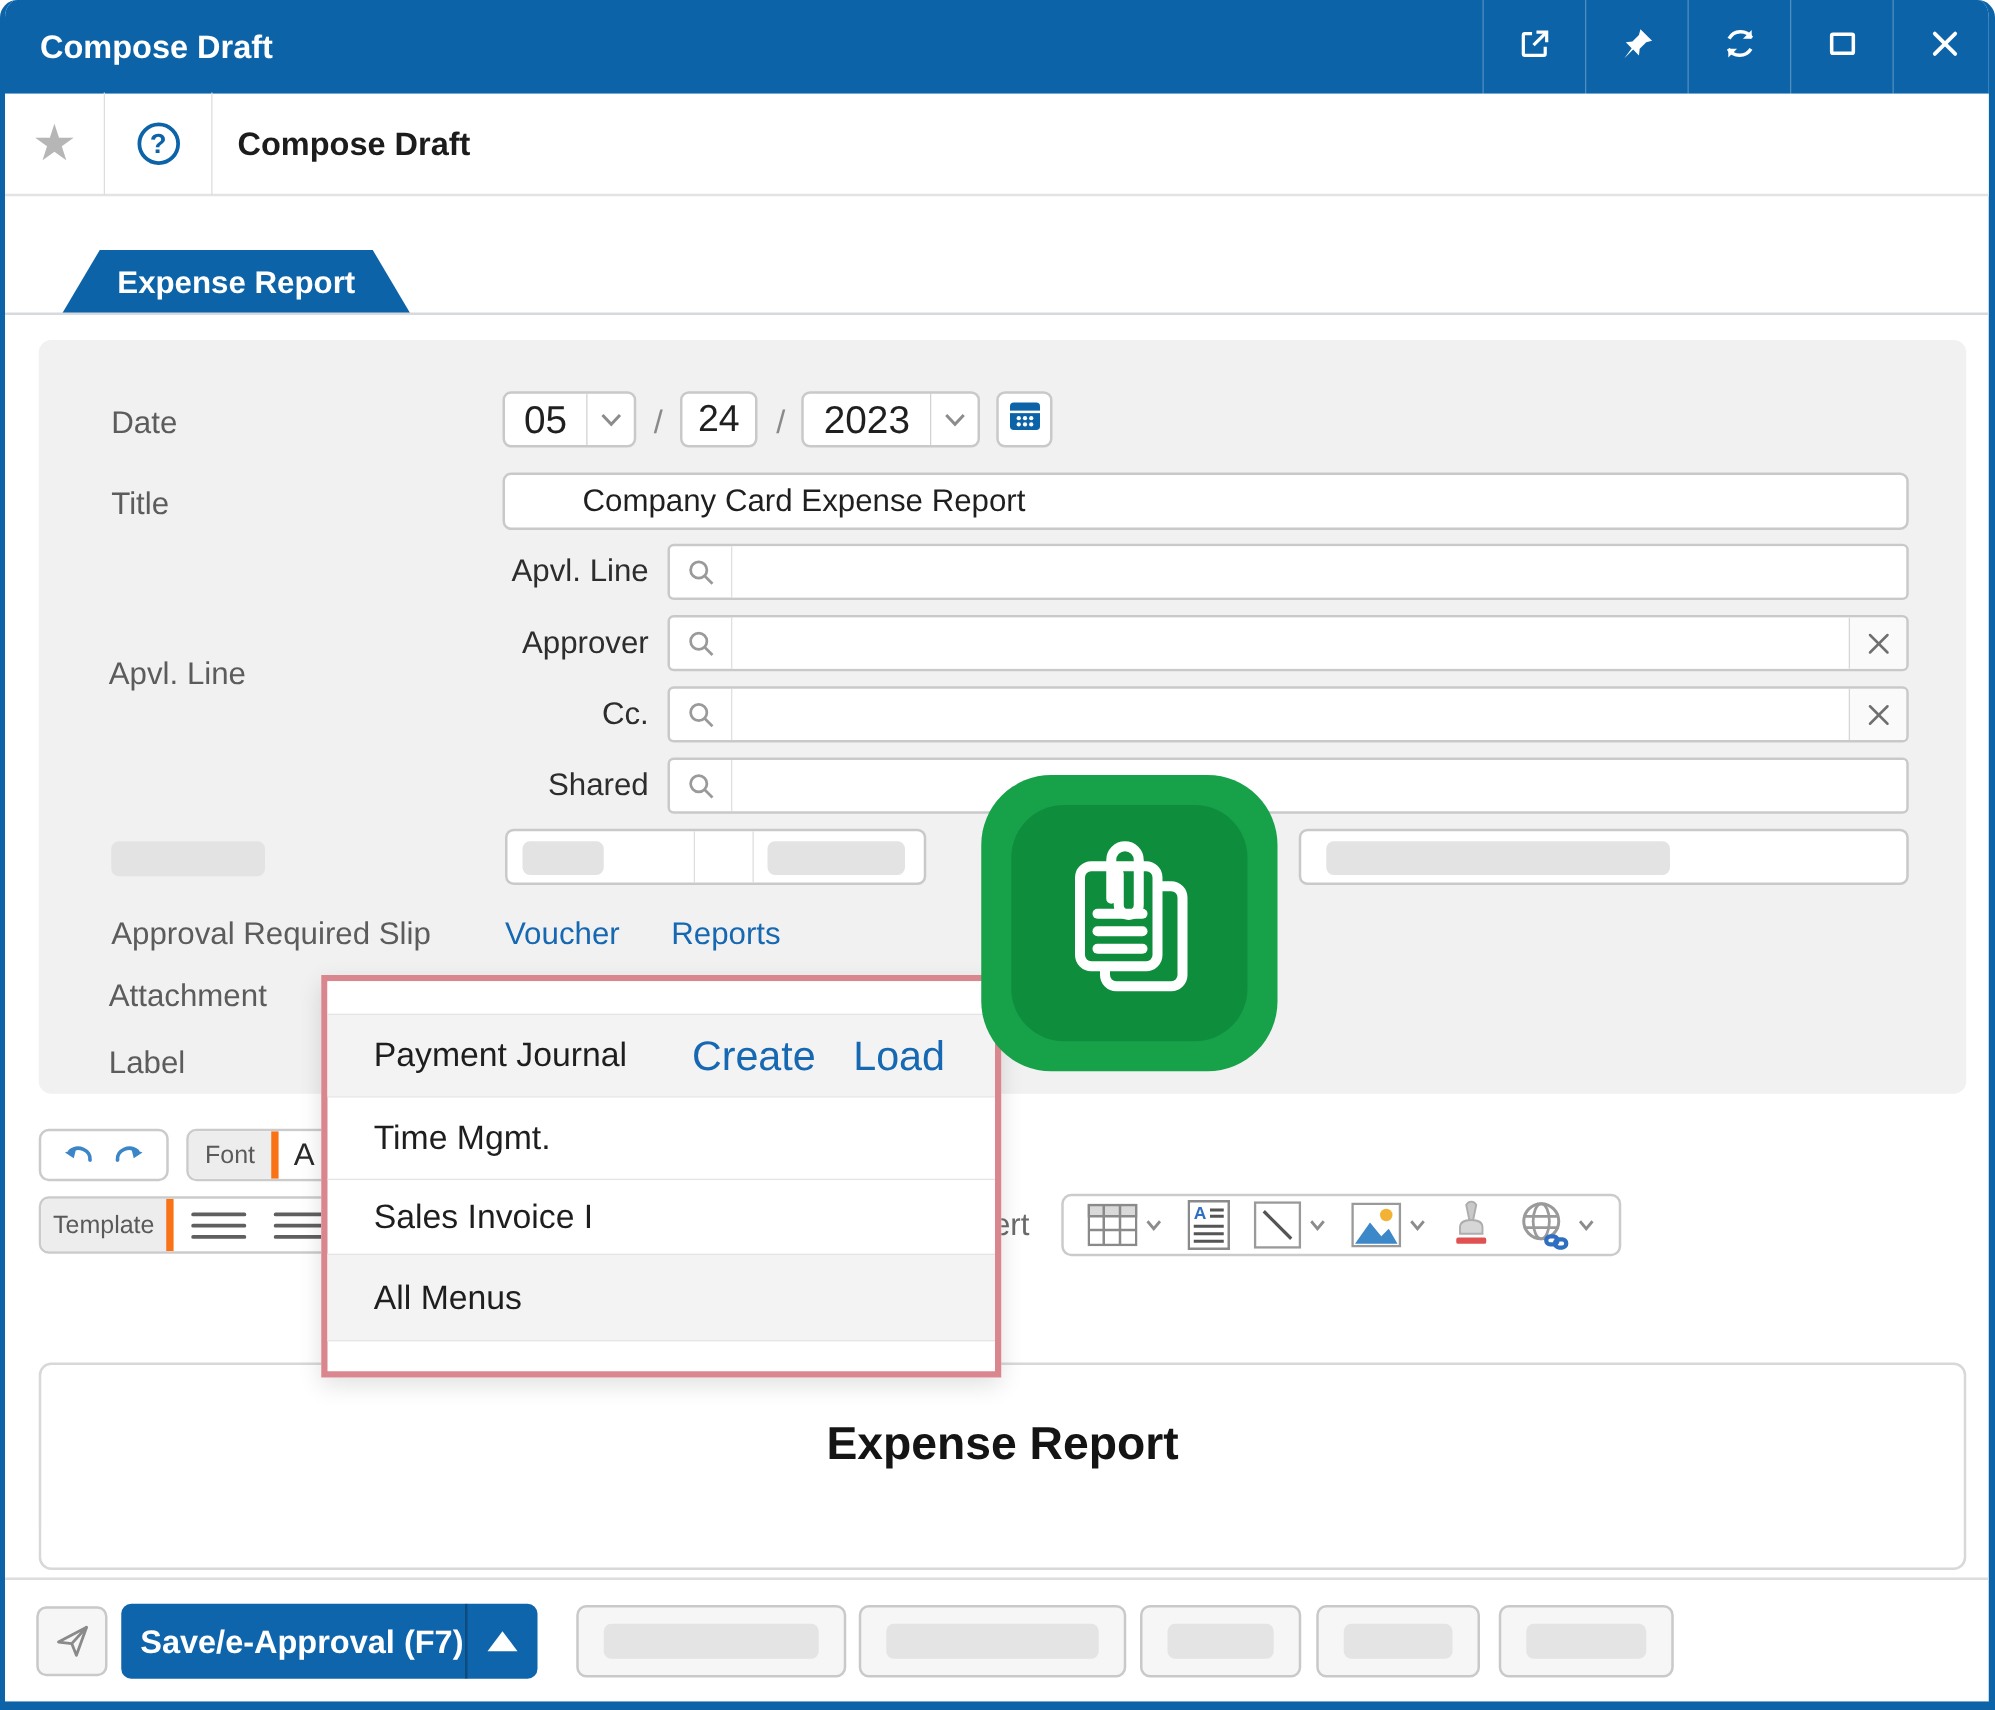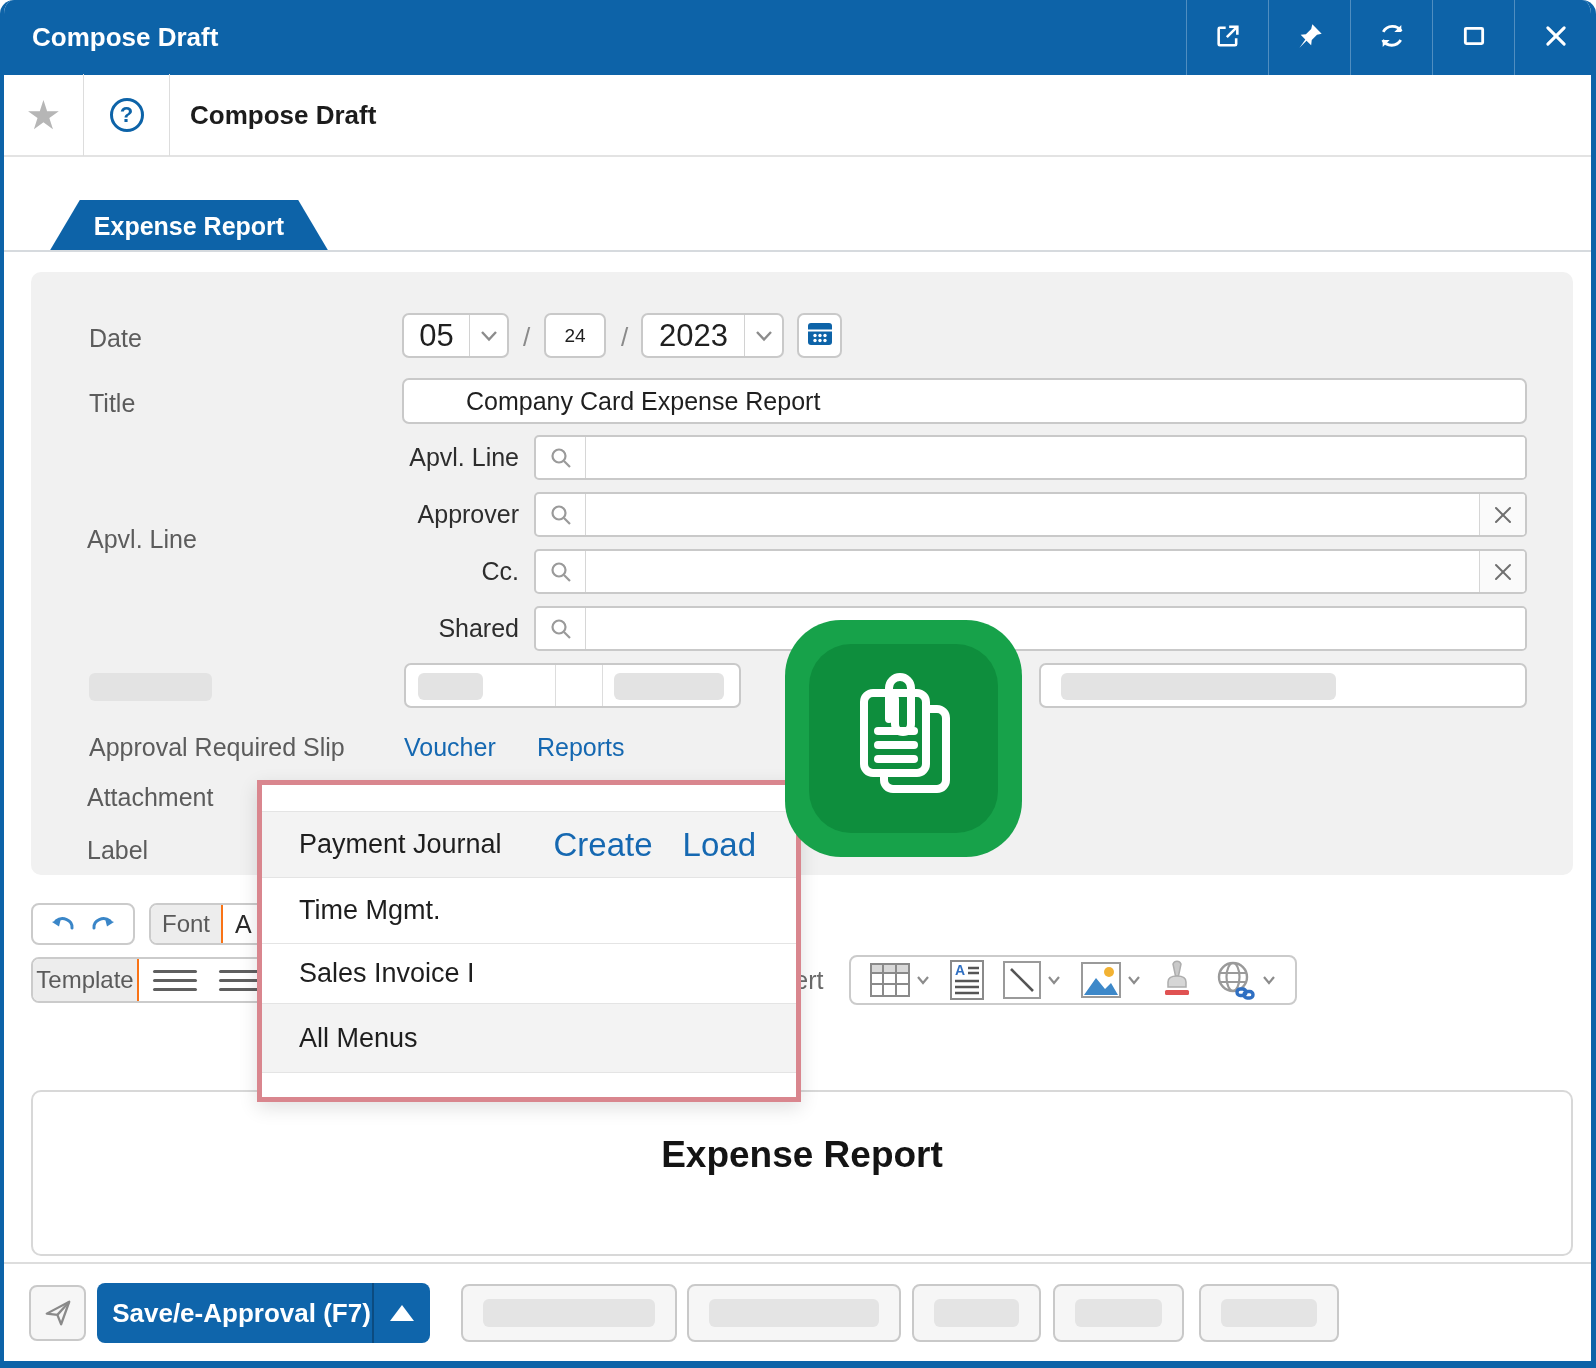--- a/index.html
+++ b/index.html
@@ -34,21 +34,21 @@
   .selval{flex:1;display:flex;align-items:center;justify-content:center;font-size:31px;color:#1f1f1f;}
   .selchev{width:38px;display:flex;align-items:center;justify-content:center;border-left:1px solid #d2d2d2;}
   .slash{position:absolute;font-size:26px;color:#8a8a8a;}
   .searchrow{display:flex;align-items:stretch;overflow:hidden;border-radius:5px;}
   .magseg{width:50px;display:flex;align-items:center;justify-content:center;border-right:1px solid #d6d6d6;}
   .clearseg{width:46px;display:flex;align-items:center;justify-content:center;border-left:1px solid #d6d6d6;background:#fafafa;cursor:pointer;}
   .pill{position:absolute;background:#e3e3e3;border-radius:6px;}
   .linktxt{position:absolute;font-size:25px;color:#1568b1;cursor:pointer;}
   
   .tgroup{position:absolute;background:#fff;border:2px solid #cbcbcb;border-radius:8px;display:flex;overflow:hidden;}
-  .tseg-gray{background:#ededed;color:#5a5a5a;font-size:24px;display:flex;align-items:center;justify-content:center;border-right:2px solid #f97316;}
+  .tseg-gray{background:#ededed;color:#5a5a5a;font-size:20px;display:flex;align-items:center;justify-content:center;border-right:6px solid #f97316;}
   .tseg-white{background:#fff;display:flex;align-items:center;}
   .hamb{width:44px;display:inline-block;}
   .hamb div{height:3px;background:#5f5f5f;margin:6px 0;border-radius:2px;}
   .inslabel{position:absolute;font-size:25px;color:#6a6a6a;}
   
   .overlay{left:253px;top:780px;width:544px;height:322px;background:#fff;border:5px solid #d9868e;box-shadow:0 6px 18px rgba(0,0,0,0.12);}
   .ov-pad{height:26px;background:#fff;}
   .ov-row{height:66px;display:flex;align-items:center;padding-left:37px;padding-right:40px;border-top:1px solid #e4e4e4;font-size:27px;color:#1e1e1e;cursor:pointer;}
   .ov-row.hl{background:#f3f3f3;}
   .ov-links{margin-left:auto;display:flex;gap:30px;}
@@ -141,21 +141,21 @@
     <div class="inputbox selgrp" style="left:371px;top:41px;width:107px;height:45px;">
       <span class="selval">05</span>
       <span class="selchev">
         <svg width="18" height="12" viewBox="0 0 18 12" fill="none" stroke="#8c8c8c" stroke-width="2.4">
             <polyline points="2,2 9,9.5 16,2"></polyline>
           </svg>
       </span>
     </div>
     <span class="slash" style="left:492px;top:50px;">/</span>
     <div class="inputbox" style="left:513px;top:41px;width:62px;height:45px;display:flex;align-items:center;justify-content:center;">
-      <span style="font-size:19px;color:#1f1f1f;">24</span>
+      <span style="font-size:30px;color:#1f1f1f;">24</span>
     </div>
     <span class="slash" style="left:590px;top:50px;">/</span>
     <div class="inputbox selgrp" style="left:610px;top:41px;width:143px;height:45px;">
       <span class="selval">2023</span>
       <span class="selchev">
         <svg width="18" height="12" viewBox="0 0 18 12" fill="none" stroke="#8c8c8c" stroke-width="2.4">
             <polyline points="2,2 9,9.5 16,2"></polyline>
           </svg>
       </span>
     </div>

